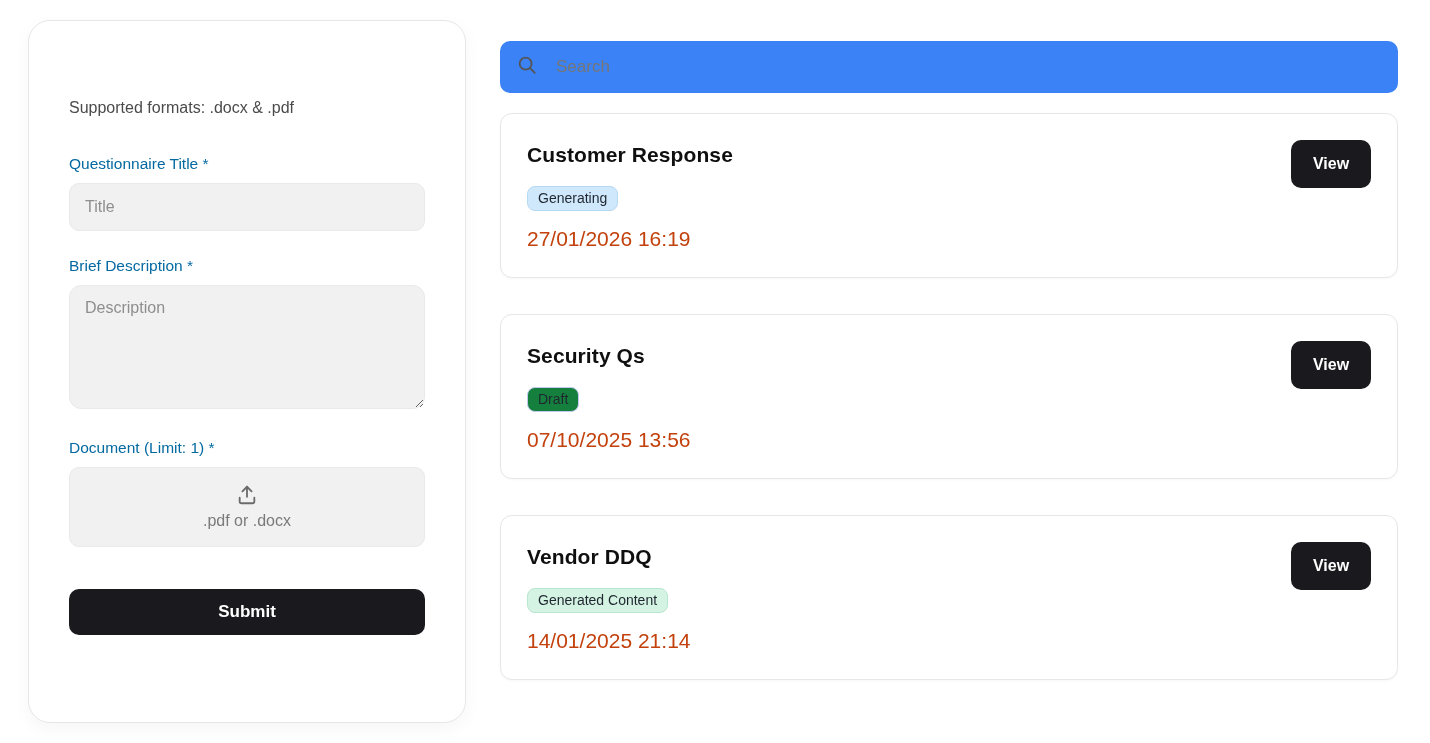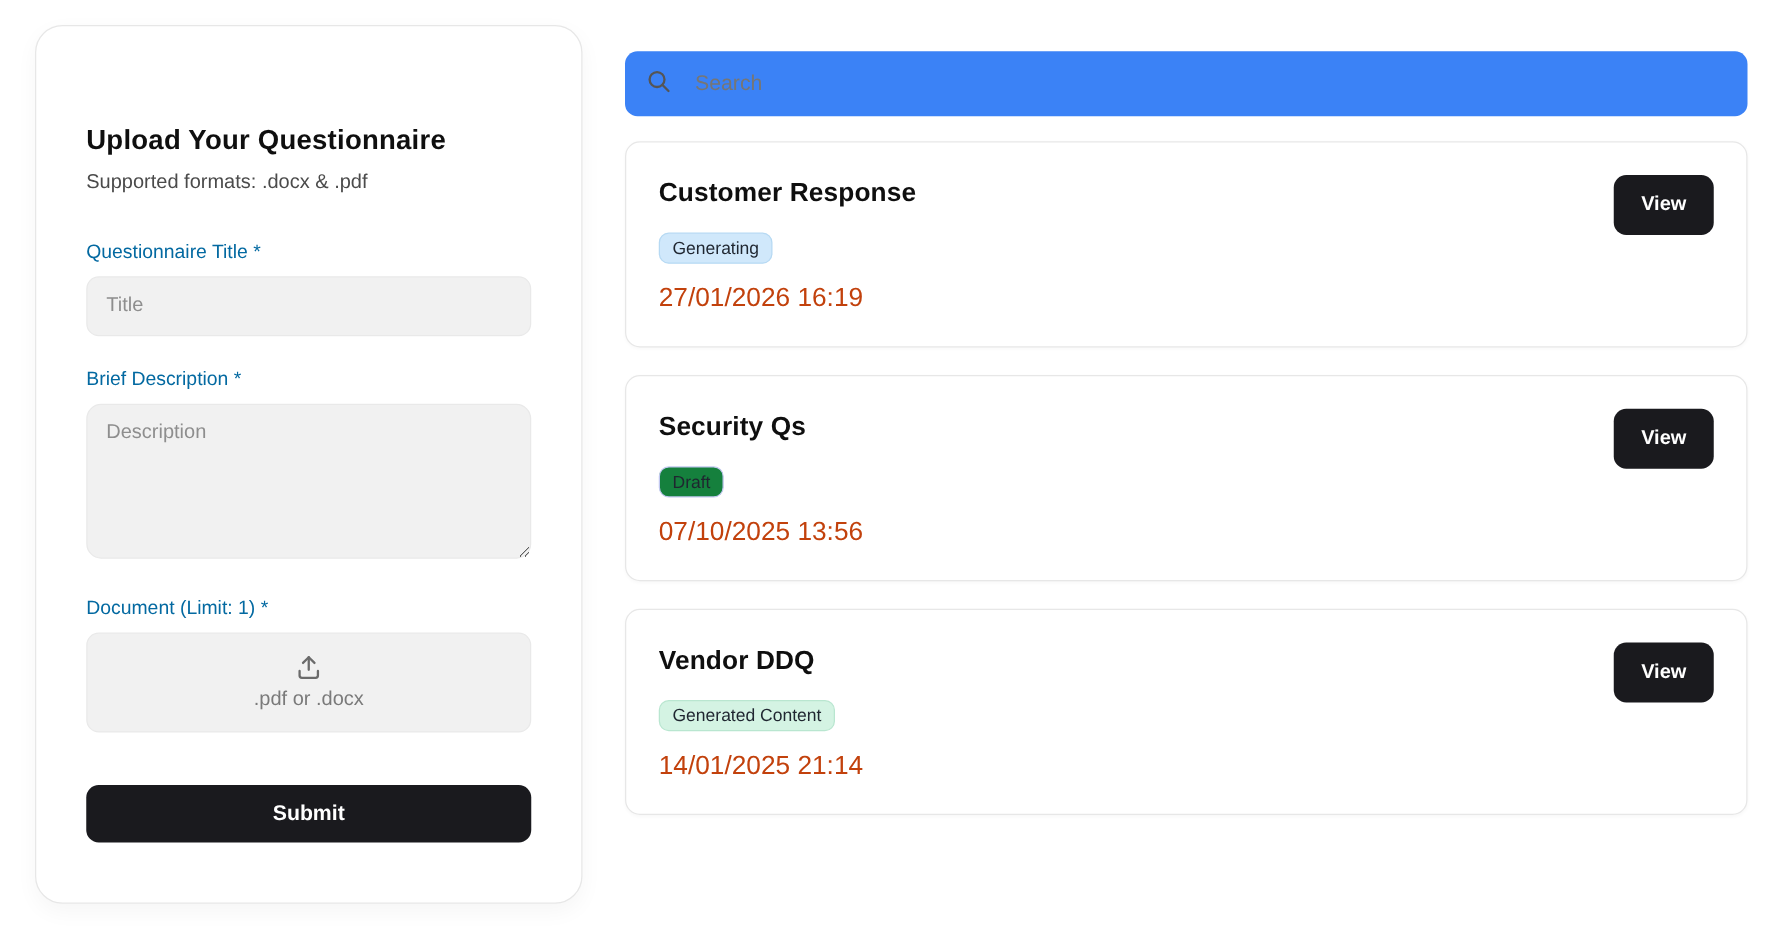--- a/index.html
+++ b/index.html
@@ -126,21 +126,21 @@
     font-size: 17px;
     font-family: "Liberation Sans", sans-serif;
     color: #333;
   }
   .search-input::placeholder { color: #767676; }
 
   .card-list {
     margin-top: 20px;
     display: flex;
     flex-direction: column;
-    gap: 22px;
+    gap: 36px;
   }
   .card {
     position: relative;
     height: 165px;
     background: #ffffff;
     border: 1px solid #e7e7e7;
     border-radius: 12px;
     padding: 29px 26px;
     box-shadow: 0 1px 3px rgba(0,0,0,0.03);
   }
@@ -176,21 +176,20 @@
     font-size: 16px;
     font-weight: bold;
     font-family: "Liberation Sans", sans-serif;
     cursor: pointer;
   }
 </style>
 </head>
 <body>
 
 <section class="upload-panel">
-  <h1 class="form-title">Upload Your Questionnaire</h1>
   <p class="form-subtitle">Supported formats: .docx &amp; .pdf</p>
 
   <label class="field-label">Questionnaire Title *</label>
   <input class="text-input" type="text" placeholder="Title" style="">
 
   <label class="field-label">Brief Description *</label>
   <textarea class="textarea-input" placeholder="Description" style=""></textarea>
 
   <label class="field-label">Document (Limit: 1) *</label>
   <div class="dropzone">

